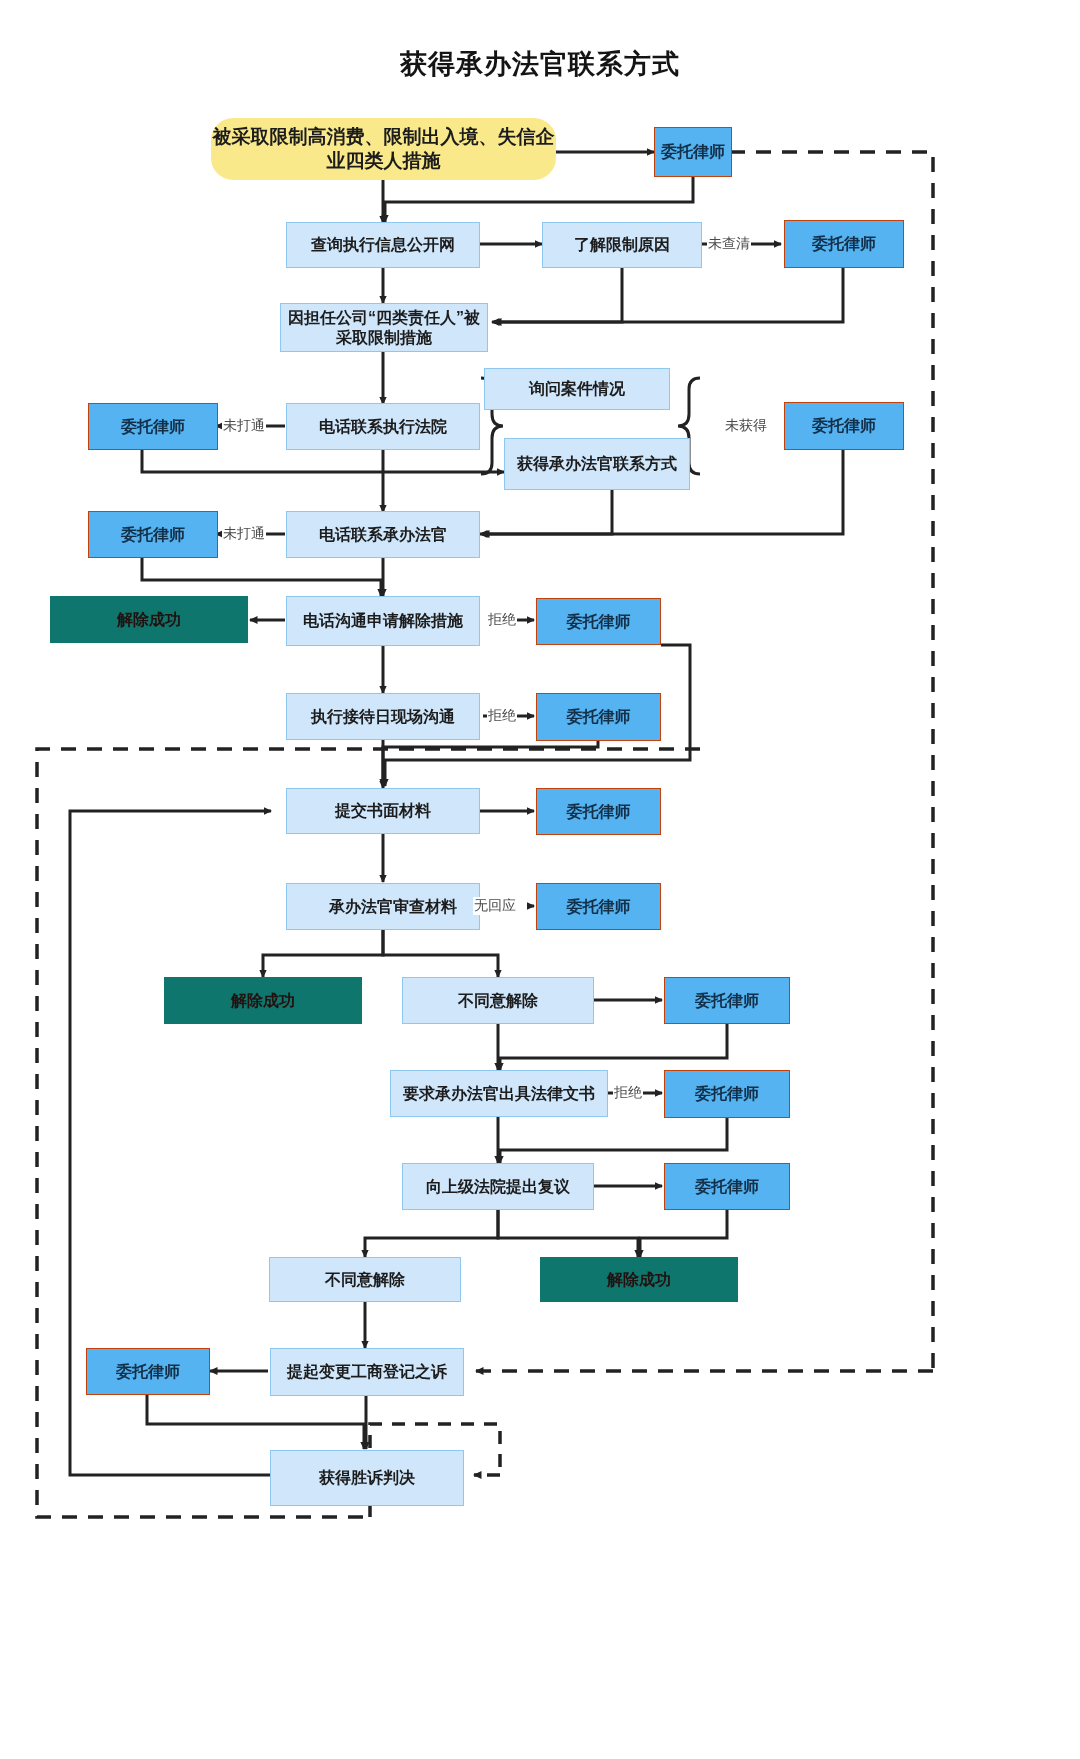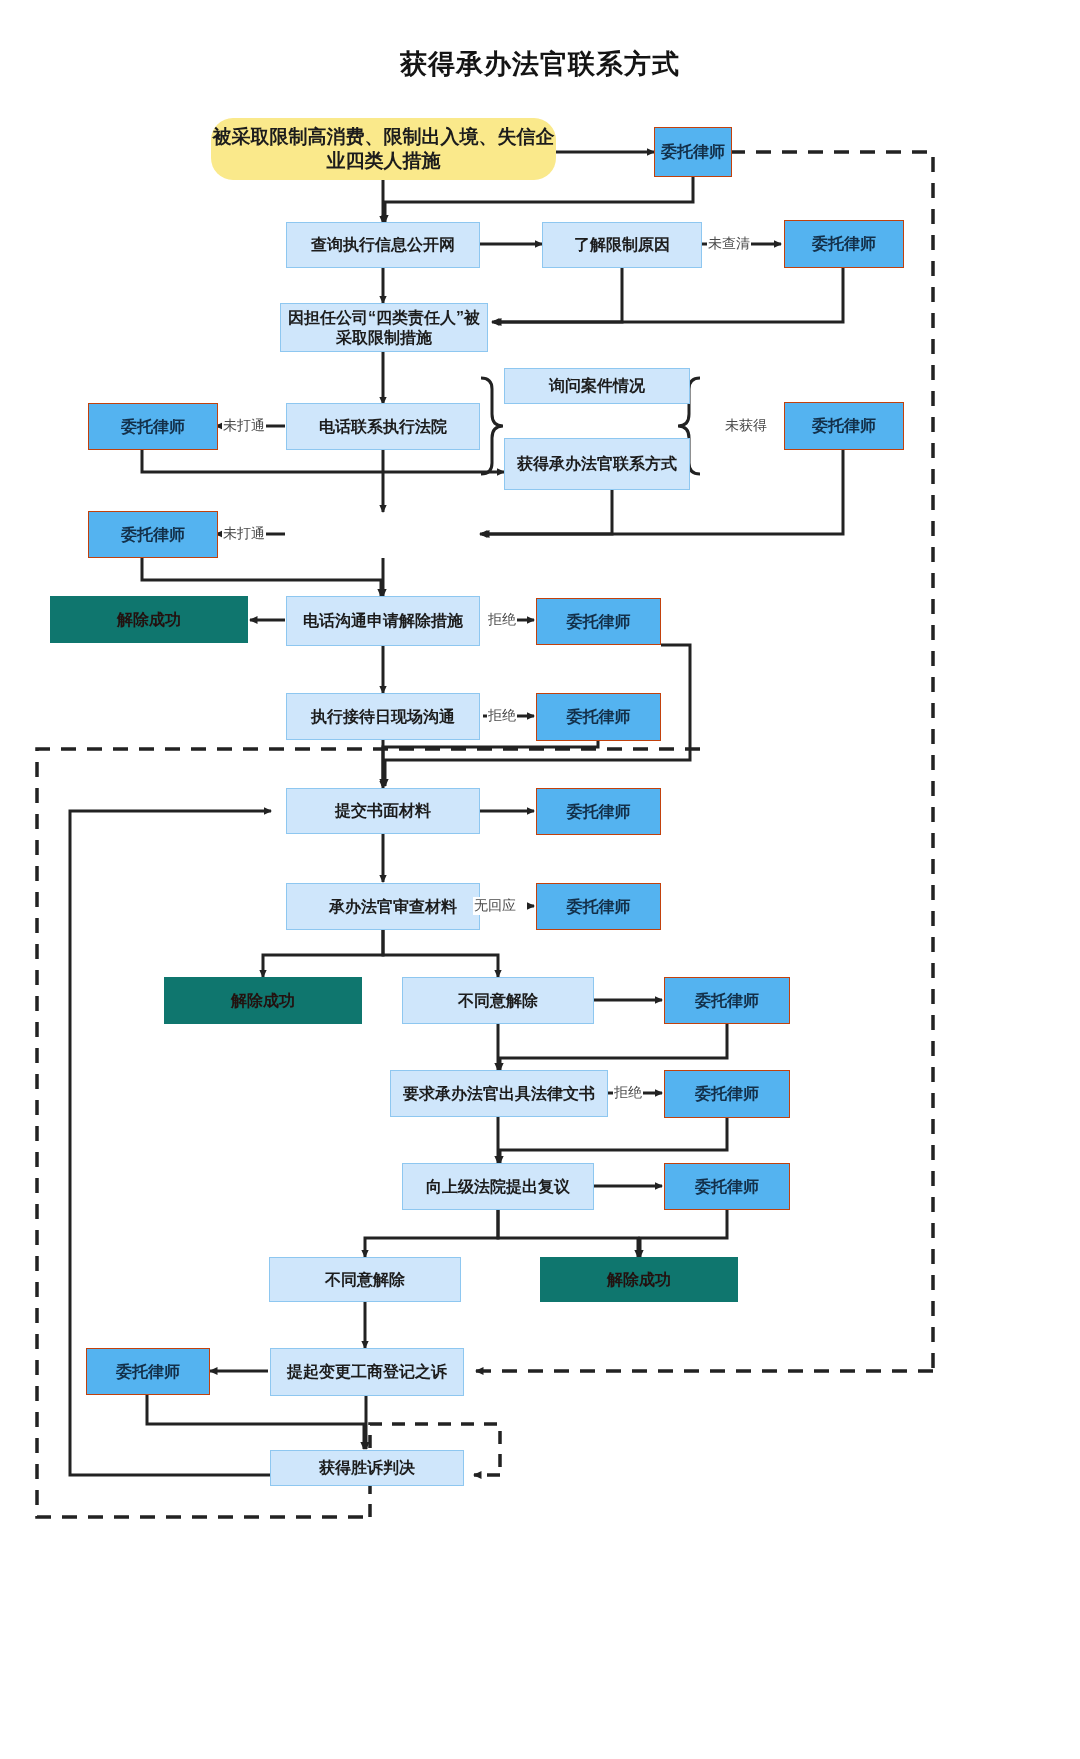--- a/index.html
+++ b/index.html
@@ -149,28 +149,29 @@
   <div class="node n-light" style="left:542px;top:222px;width:160px;height:46px;">了解限制原因</div>
 
   <div class="node n-dark" style="left:784px;top:220px;width:120px;height:48px;">委托律师</div>
 
   <div class="node n-light" style="left:280px;top:303px;width:208px;height:49px;padding:0 6px;">因担任公司“四类责任人”被采取限制措施</div>
 
   <div class="node n-dark" style="left:88px;top:403px;width:130px;height:47px;">委托律师</div>
 
   <div class="node n-light" style="left:286px;top:403px;width:194px;height:47px;">电话联系执行法院</div>
 
-  <div class="node n-light" style="left:504px;top:368px;width:186px;height:36px;">询问案件情况</div>
+  <div class="node n-light" style="left:484px;top:368px;width:186px;height:42px;">询问案件情况</div>
 
   <div class="node n-light" style="left:504px;top:438px;width:186px;height:52px;padding:17px 6px;">获得承办法官联系方式</div>
 
   <div class="node n-dark" style="left:784px;top:402px;width:120px;height:48px;">委托律师</div>
 
   <div class="node n-dark" style="left:88px;top:511px;width:130px;height:47px;">委托律师</div>
 
+  <div class="node n-light" style="left:286px;top:511px;width:194px;height:47px;">电话联系承办法官</div>
 
   <div class="node n-red" style="left:50px;top:596px;width:198px;height:47px;">解除成功</div>
 
   <div class="node n-light" style="left:286px;top:596px;width:194px;height:50px;padding:0 6px;">电话沟通申请解除措施</div>
 
   <div class="node n-dark" style="left:536px;top:598px;width:125px;height:47px;">委托律师</div>
 
   <div class="node n-light" style="left:286px;top:693px;width:194px;height:47px;">执行接待日现场沟通</div>
 
   <div class="node n-dark" style="left:536px;top:693px;width:125px;height:48px;">委托律师</div>
@@ -198,21 +199,21 @@
   <div class="node n-dark" style="left:664px;top:1163px;width:126px;height:47px;">委托律师</div>
 
   <div class="node n-light" style="left:269px;top:1257px;width:192px;height:45px;">不同意解除</div>
 
   <div class="node n-red" style="left:540px;top:1257px;width:198px;height:45px;">解除成功</div>
 
   <div class="node n-light" style="left:270px;top:1348px;width:194px;height:48px;padding:15px 6px;">提起变更工商登记之诉</div>
 
   <div class="node n-dark" style="left:86px;top:1348px;width:124px;height:47px;">委托律师</div>
 
-  <div class="node n-light" style="left:270px;top:1450px;width:194px;height:36px;">获得胜诉判决</div>
+  <div class="node n-light" style="left:270px;top:1450px;width:194px;height:56px;">获得胜诉判决</div>
 
   <div class="edge-label" style="left:707px;top:235px;">未查清</div>
   <div class="edge-label" style="left:222px;top:417px;">未打通</div>
   <div class="edge-label" style="left:724px;top:417px;">未获得</div>
   <div class="edge-label" style="left:222px;top:525px;">未打通</div>
   <div class="edge-label" style="left:487px;top:611px;">拒绝</div>
   <div class="edge-label" style="left:487px;top:707px;">拒绝</div>
   <div class="edge-label" style="left:473px;top:897px;">无回应</div>
   <div class="edge-label" style="left:613px;top:1084px;">拒绝</div>
 

